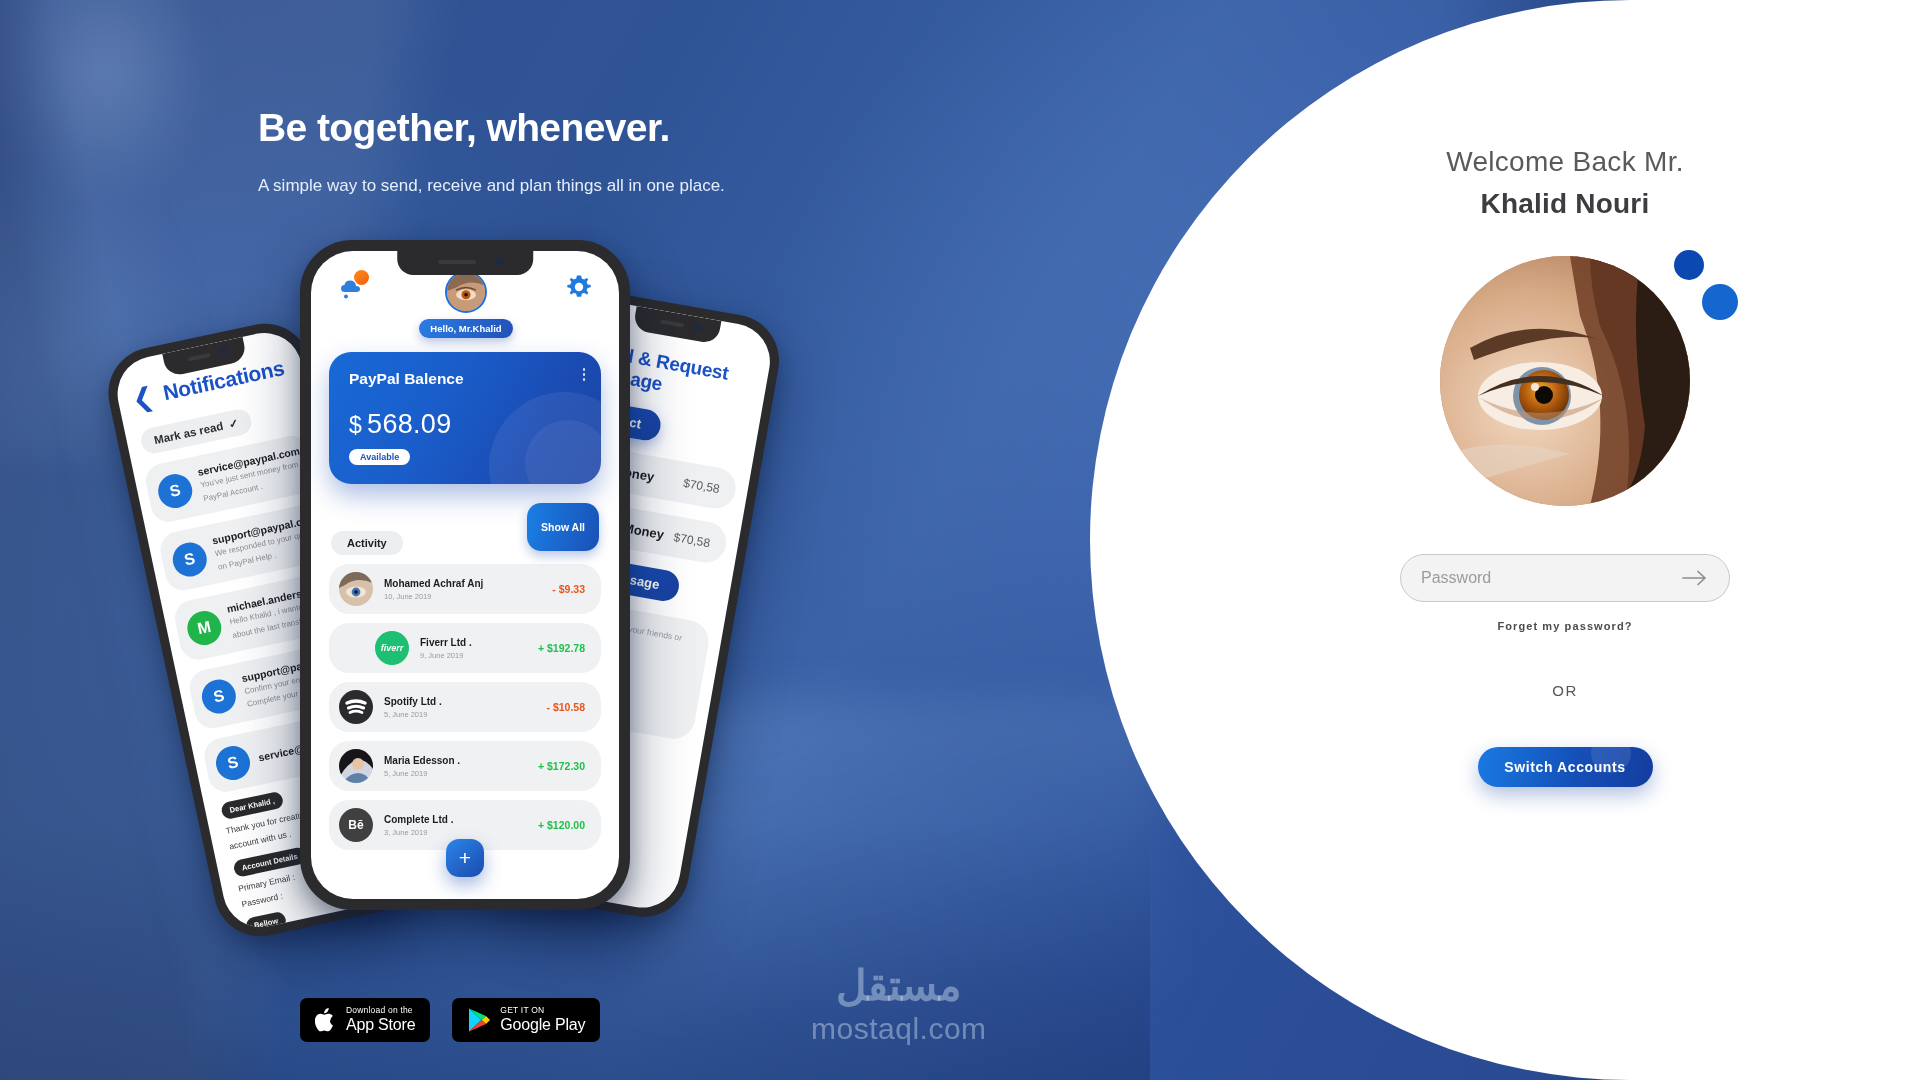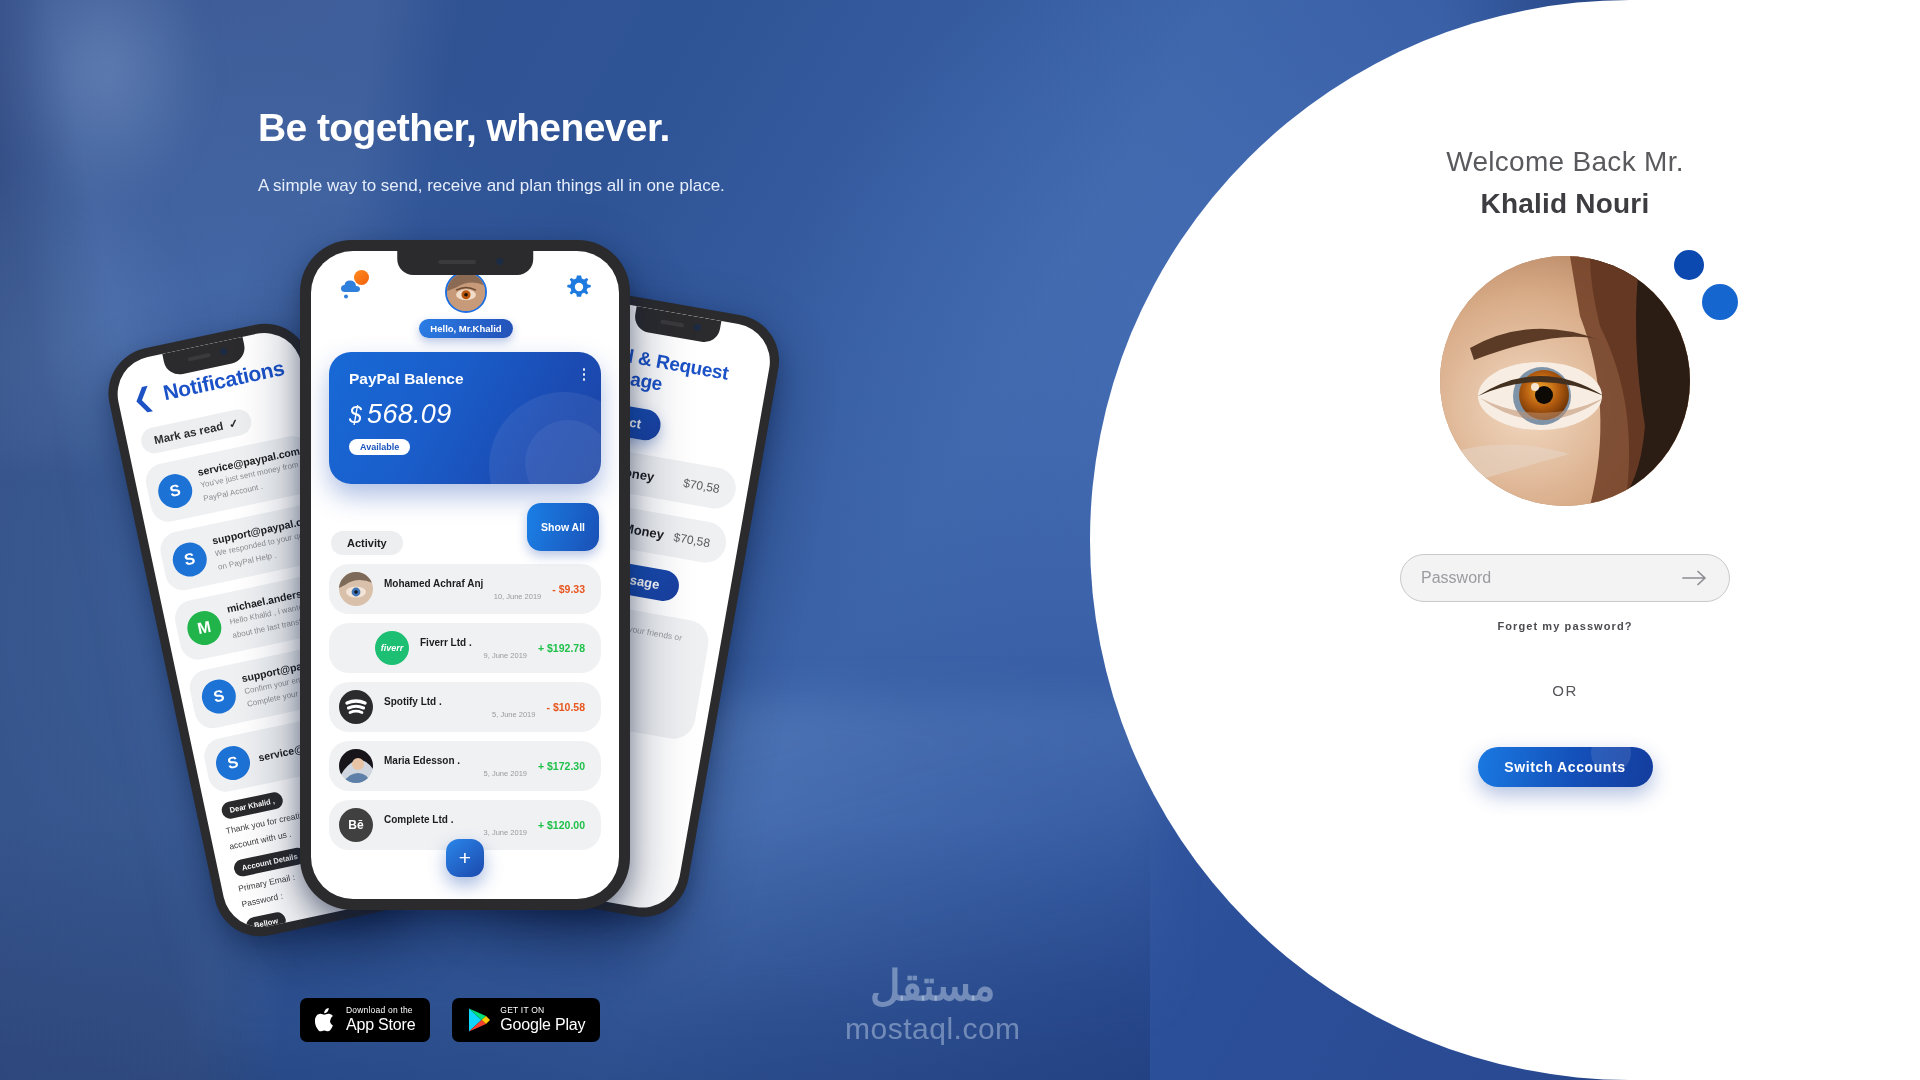--- a/index.html
+++ b/index.html
@@ -169,21 +169,21 @@
   }
   .balance-card .blob1 {
     position:absolute; right:-38px; bottom:-58px; width:150px; height:150px; border-radius:50%;
     background:rgba(255,255,255,.07);
   }
   .balance-card .blob2 {
     position:absolute; right:-10px; bottom:-22px; width:86px; height:86px; border-radius:50%;
     background:rgba(255,255,255,.06);
   }
   .bc-title { color:#fff; font-weight:bold; font-size:15.5px; position:relative; }
-  .bc-amount { color:#fff; font-size:27px; font-weight:300; margin-top:11px; position:relative; letter-spacing:.3px;font-style:italic; }
+  .bc-amount { color:#fff; font-size:27px; font-weight:300; margin-top:21px; position:relative; letter-spacing:.3px; }
   .bc-amount .cur { font-size:23px; font-weight:400; margin-right:5px; }
   .bc-avail {
     display:inline-block; margin-top:9px; background:#fff; color:#1a54bd;
     font-size:9px; font-weight:bold; border-radius:10px; padding:3px 11px; position:relative;
   }
   .kebab { position:absolute; right:16px; top:16px; display:flex; flex-direction:column; gap:2.5px; }
   .kebab i { width:2.5px; height:2.5px; background:rgba(255,255,255,.85); border-radius:50%; display:block; }
 
   .act-head { display:flex; align-items:center; justify-content:space-between; margin:15px 20px 0 20px; }
   .chip-activity {
@@ -194,21 +194,21 @@
     background:linear-gradient(110deg,#1b82e8,#1a4fb5); color:#fff; font-weight:bold; font-size:10.5px;
     border-radius:14px; padding:18px 14px; box-shadow:0 5px 11px rgba(22,70,170,.3);
   }
   .act-row {
     margin:9px 18px 0 18px; background:#f0f1f3; border-radius:20px;
     display:flex; align-items:center; gap:11px; padding:8px 16px 8px 10px; min-height:42px;
   }
   .act-av { width:34px; height:34px; border-radius:50%; flex:0 0 34px; overflow:hidden; position:relative;
             display:flex; align-items:center; justify-content:center; }
   .act-name { font-size:10px; font-weight:bold; color:#1d1d1f; }
-  .act-date { font-size:7.5px; color:#9a9a9f; margin-top:3px;text-align:right; }
+  .act-date { font-size:7.5px; color:#9a9a9f; margin-top:3px; }
   .act-mid { flex:1; }
   .act-amt { font-size:10.5px; font-weight:bold; }
   .amt-neg { color:#e8561f; }
   .amt-pos { color:#1fc14a; }
   .fab {
     position:absolute; left:50%; bottom:22px; transform:translateX(-50%);
     width:38px; height:38px; border-radius:13px;
     background:linear-gradient(140deg,#2b86ea,#1b49ad);
     color:#fff; font-size:21px; font-weight:300;
     display:flex; align-items:center; justify-content:center;
@@ -225,21 +225,21 @@
   .store-badge {
     background:#000; border-radius:7px; height:44px; display:flex; align-items:center;
     gap:9px; padding:0 15px; color:#fff;
   }
   .store-badge .sb-txt { line-height:1.12; }
   .sb-small { font-size:8.5px; letter-spacing:.2px; }
   .sb-big { font-size:16px; font-weight:500; letter-spacing:-.2px; }
 
   
   .watermark {
-    position:absolute; left:845px; top:965px; text-align:center; z-index:6;
+    position:absolute; left:811px; top:965px; text-align:center; z-index:6;
     color:rgba(215,228,245,.42);
   }
   .wm-ar { font-size:42px; font-weight:bold; direction:rtl; letter-spacing:1px; line-height:1; }
   .wm-en { font-size:30px; font-weight:500; margin-top:5px; letter-spacing:.5px; }
 
   
   .panel-white {
     position:absolute; right:0; top:0; width:1020px; height:1080px; z-index:10;
     background:#ffffff;
     border-top-left-radius: 540px;

